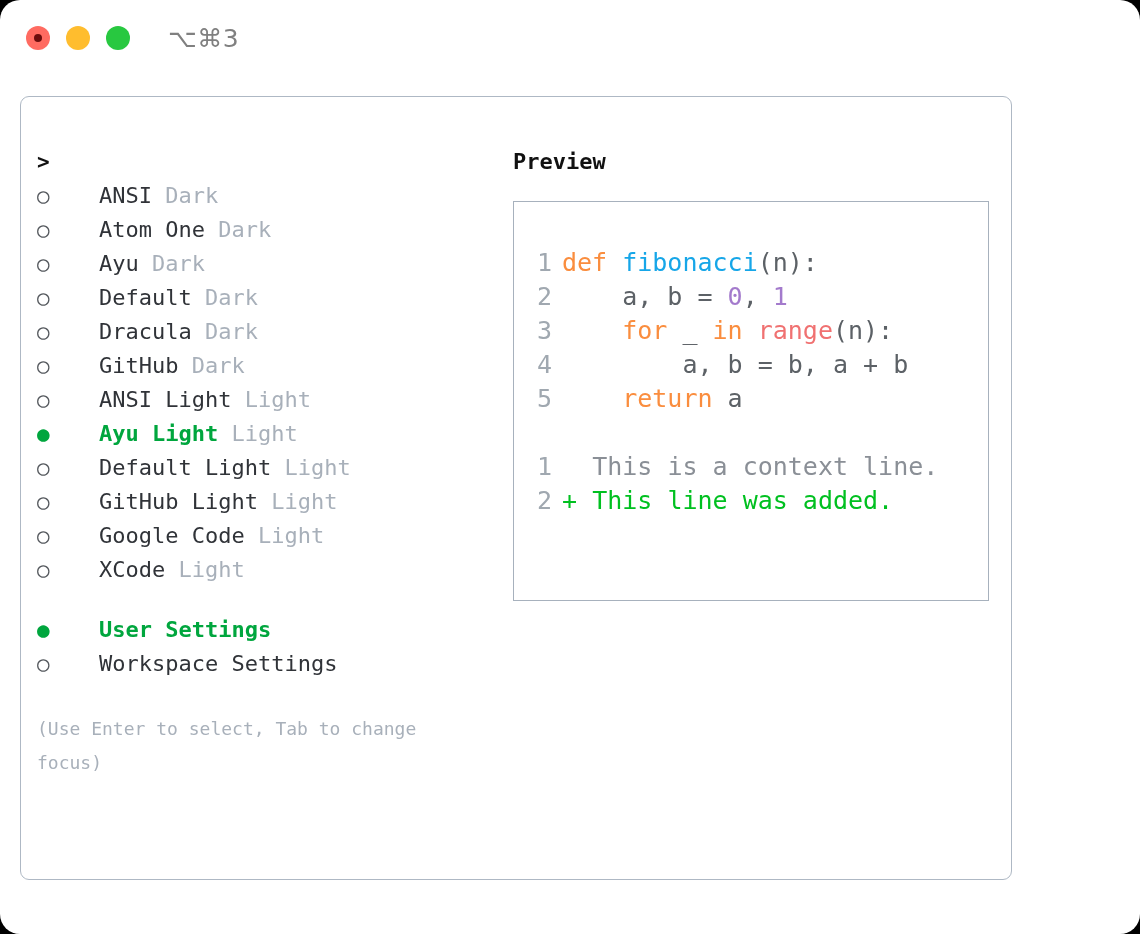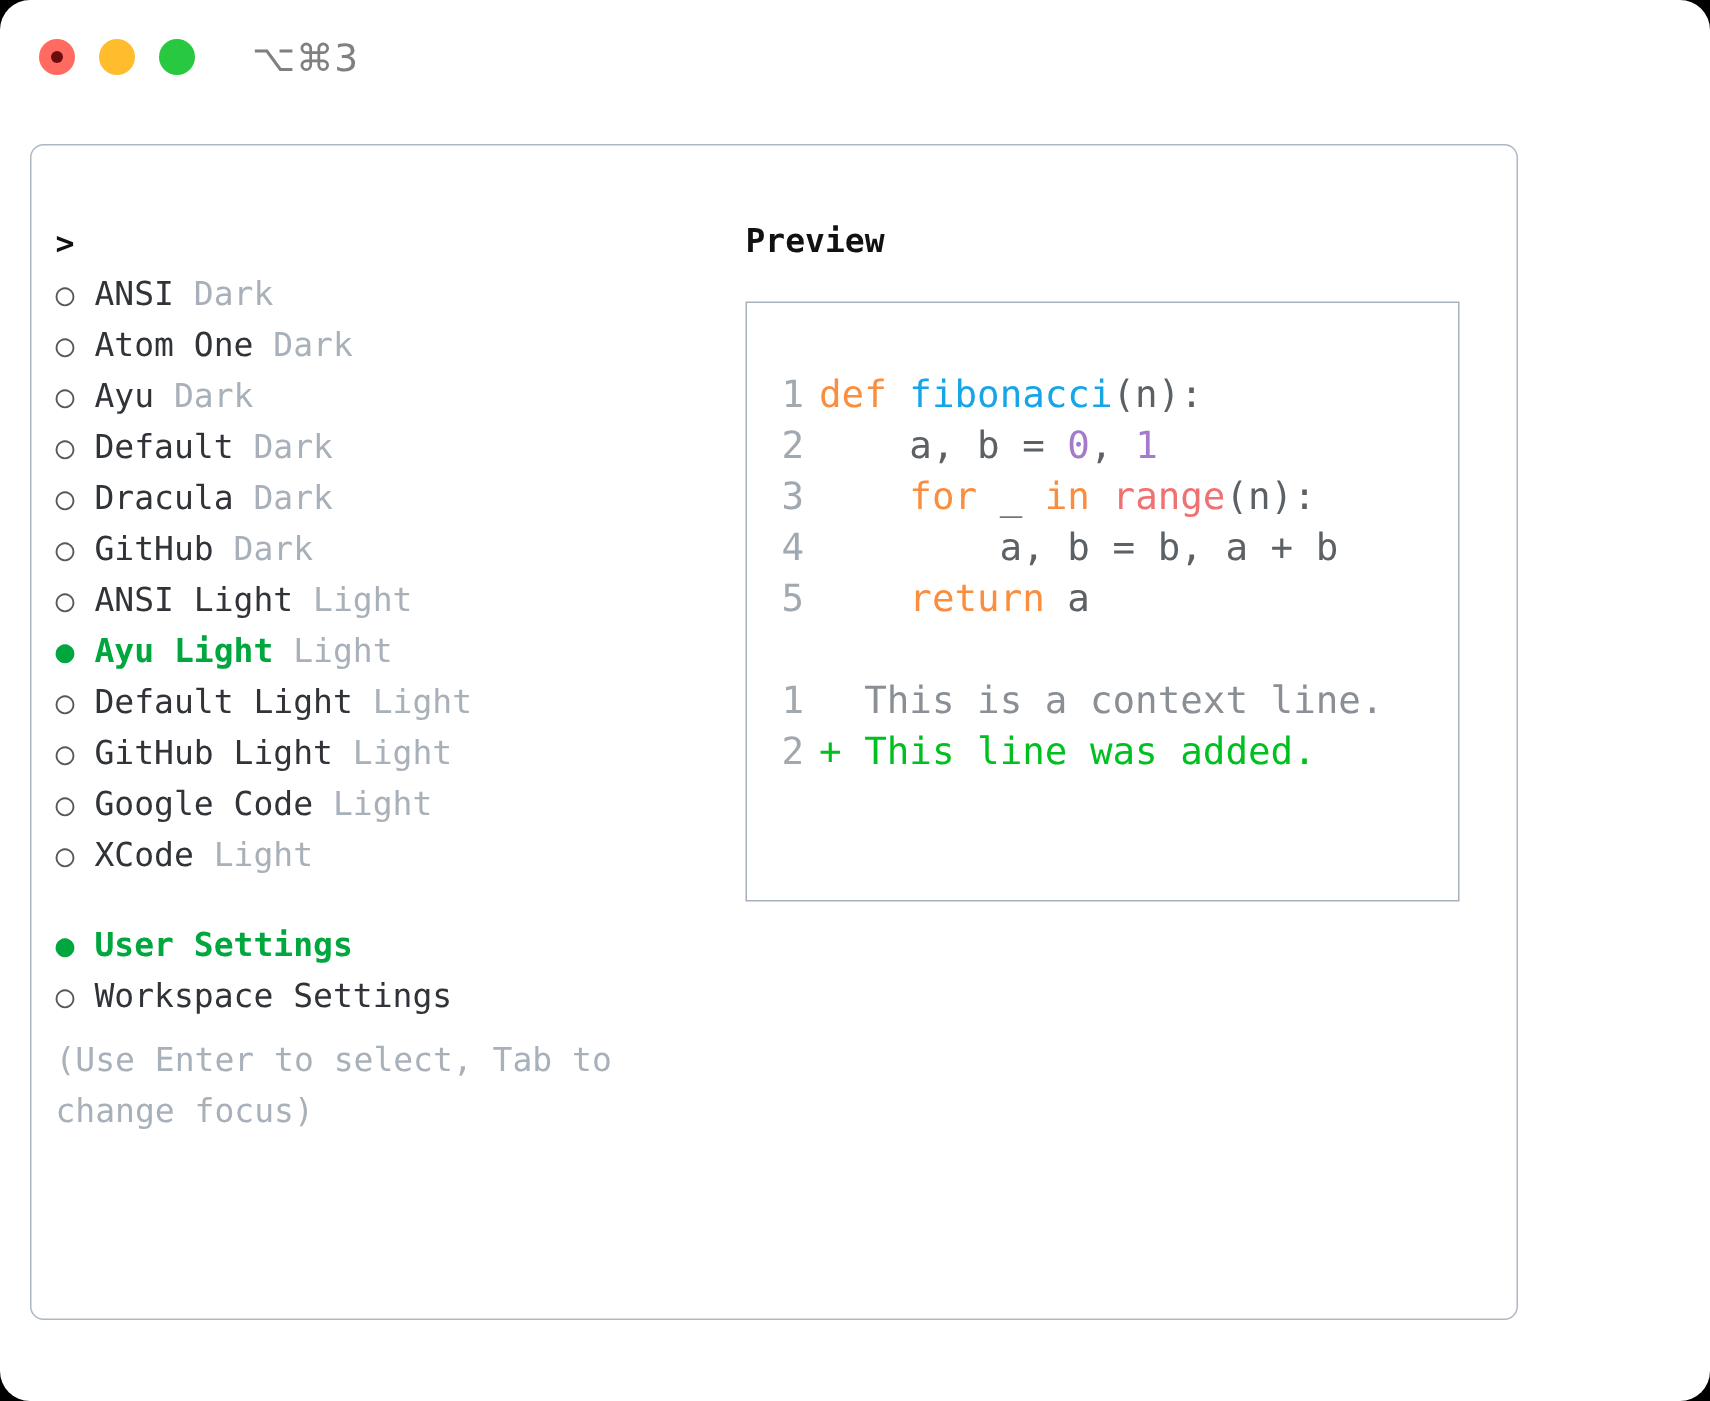--- a/index.html
+++ b/index.html
@@ -103,38 +103,38 @@
   }
   .marker.sel { color: #00a63e; }
   .marker.blank { color: transparent; }
 
   .heading {
     color: #111111;
     font-weight: bold;
   }
   .heading .marker { color: #111111; font-weight: bold; }
 
-  .label { color: #303338; }
+  .label { color: #303338; margin-left: 36px; }
   .label.selected { color: #00a63e; font-weight: bold; }
   .tag { color: #a8b0ba; }
   .spacer-22 { height: 26px; }
 
   .hint {
-    margin-top: 10px;
-    font-size: 22px;
+    margin-top: 31px;
+    font-size: 18px;
     line-height: 34px;
     color: #a8b0ba;
     width: 410px;
     white-space: pre-wrap;
   }
 
   
   .right-col {
     position: absolute;
-    left: 464px;
+    left: 480px;
     top: 48px;
     width: 500px;
     padding-left: 12px;
   }
 
   .preview-title {
     font-size: 22px;
     line-height: 34px;
     color: #111111;
     font-weight: bold;

